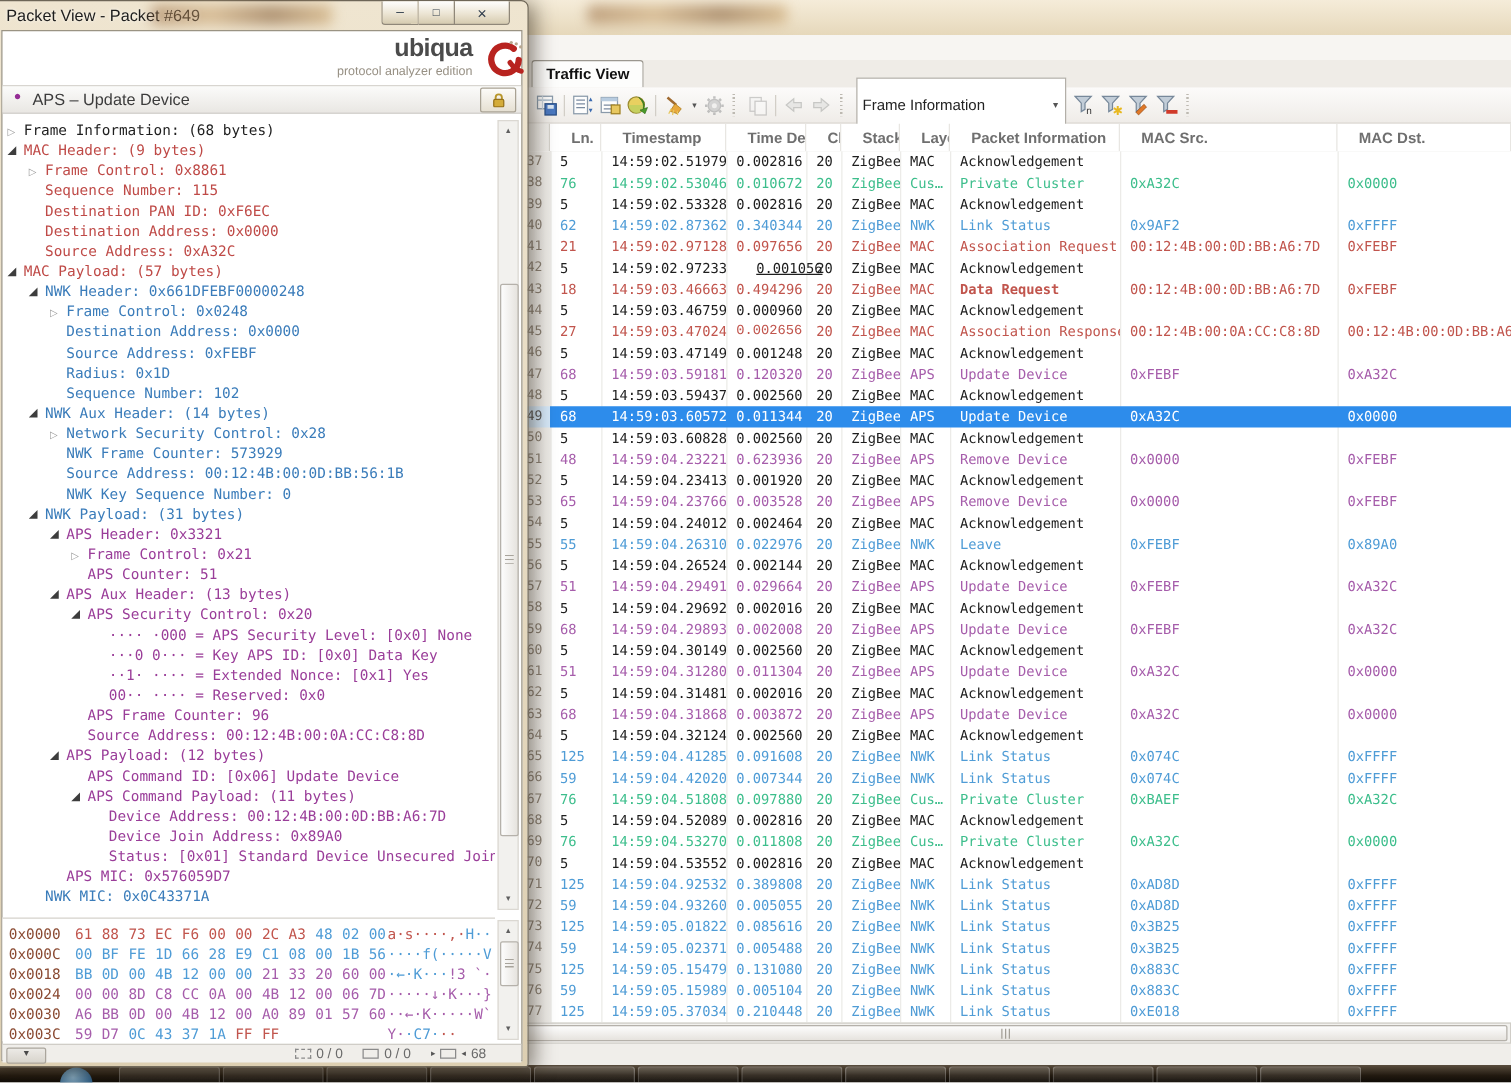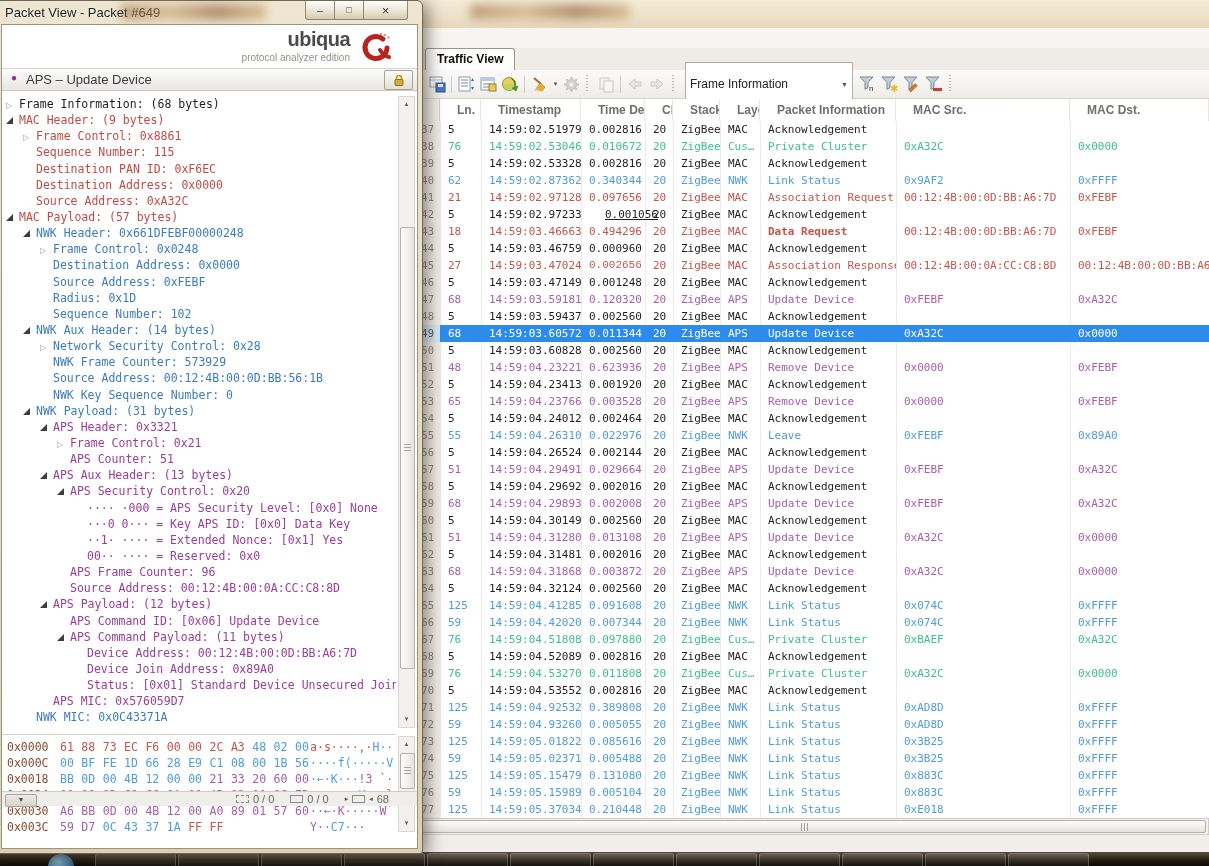--- a/index.html
+++ b/index.html
@@ -79,21 +79,21 @@
   .pv-title{position:absolute;left:10px;top:4px;font-size:13px;color:#1c1c1c;
     text-shadow:0 0 3px rgba(255,255,255,.9);}
   .wbtns{position:absolute;top:0;right:14px;display:flex;}
   .wbtn{height:19px;border:1px solid #8f8779;border-top:none;box-sizing:border-box;
     background:linear-gradient(#fefefe,#ece5d4 55%,#d6cbb0);
     display:flex;align-items:center;justify-content:center;font-size:11px;color:#33404f;}
   .wbtn.min{width:30px;border-radius:0 0 0 3px;}
   .wbtn.max{width:29px;border-left:none;font-size:9px;}
   .wbtn.close{width:44px;border-left:none;border-radius:0 0 3px 0;font-size:13px;}
 
-  .logo{position:absolute;left:10px;right:28px;top:27px;height:38px;}
+  .logo{position:absolute;left:10px;right:0;top:27px;height:38px;}
   .logo .brand{position:absolute;right:44px;top:0;font-size:20px;font-weight:bold;
     color:#4b4b4b;letter-spacing:-.5px;}
   .logo .sub{position:absolute;right:44px;top:24px;font-size:10px;color:#979084;}
   .logo svg{position:absolute;right:2px;top:2px;}
 
   .apsbar{position:absolute;left:7px;right:5px;top:67px;height:21px;
     background:linear-gradient(#fbfbfa,#e9e7e3);
     border-top:1px solid #d8d5d0;border-bottom:1px solid #c9c6c1;}
   .apsbar .dot{position:absolute;left:9px;top:3px;font-size:10px;color:#952d95;}
   .apsbar .lab{position:absolute;left:24px;top:3px;font-size:13px;color:#3c3c3c;}
@@ -120,21 +120,21 @@
 
   .hexpane{position:absolute;left:7px;right:26px;top:733px;height:98px;background:#fff;
     border-top:1px solid #d5d2cc;font-family:"DejaVu Sans Mono",monospace;font-size:11.5px;}
   .hexrow{position:relative;height:16px;line-height:16px;white-space:nowrap;}
   .hoff{position:absolute;left:5px;color:#8a4a32;}
   .hbytes{position:absolute;left:58px;}
   .hb{margin-right:7.5px;}
   .hascii{position:absolute;left:308px;letter-spacing:0;}
   .hc-m{color:#c1554d}.hc-n{color:#4f9cd6}.hc-a{color:#a65dab}
 
-  .pvstatus{position:absolute;left:7px;right:5px;top:790px;height:14px;
+  .pvstatus{position:absolute;left:7px;right:5px;top:834px;height:14px;
     background:#f0eeea;border-top:1px solid #d0cdc7;}
   .ddbtn{position:absolute;left:3px;top:2px;width:30px;height:11px;
     background:linear-gradient(#eceae6,#d8d4cc);border:1px solid #aaa59c;border-radius:2px;
     text-align:center;line-height:10px;font-size:7px;color:#4a4a4a;}
   .counters{position:absolute;right:28px;top:1px;display:flex;gap:16px;
     font-size:11px;color:#6a6a6a;align-items:center;}
   .cnt{display:flex;align-items:center;gap:4px;}
   .cbox{display:inline-block;width:13px;height:8px;box-sizing:border-box;}
   .cbox.dash{border:1px dashed #8a8a8a;}
   .cbox.solid{border:1px solid #8a8a8a;}
@@ -576,21 +576,21 @@
         <div class="tcell c-k" style="left: 273px; width: 47px;">ZigBee</div>
         <div class="tcell c-k" style="left: 320px; width: 40px;">MAC</div>
         <div class="tcell c-k" style="left: 360px; width: 136px;">Acknowledgement</div>
         <div class="tcell c-k" style="left: 496px; width: 174px;"></div>
         <div class="tcell c-k" style="left: 670px; width: 139px;"></div>
       </div>
       <div class="trow" style="top: 408px;">
         <div class="gcell">661</div>
         <div class="tcell c-p" style="left: 40px; width: 41px;">51</div>
         <div class="tcell c-p" style="left: 81px; width: 100px;">14:59:04.312800</div>
-        <div class="tcell c-p" style="left: 181px; width: 64px;">0.013108</div>
+        <div class="tcell c-p" style="left: 181px; width: 64px;">0.011304</div>
         <div class="tcell c-p" style="left: 245px; width: 28px;">20</div>
         <div class="tcell c-p" style="left: 273px; width: 47px;">ZigBee</div>
         <div class="tcell c-p" style="left: 320px; width: 40px;">APS</div>
         <div class="tcell c-p" style="left: 360px; width: 136px;">Update Device</div>
         <div class="tcell c-p" style="left: 496px; width: 174px;">0xA32C</div>
         <div class="tcell c-p" style="left: 670px; width: 139px;">0x0000</div>
       </div>
       <div class="trow" style="top: 425px;">
         <div class="gcell">662</div>
         <div class="tcell c-k" style="left: 40px; width: 41px;">5</div>

